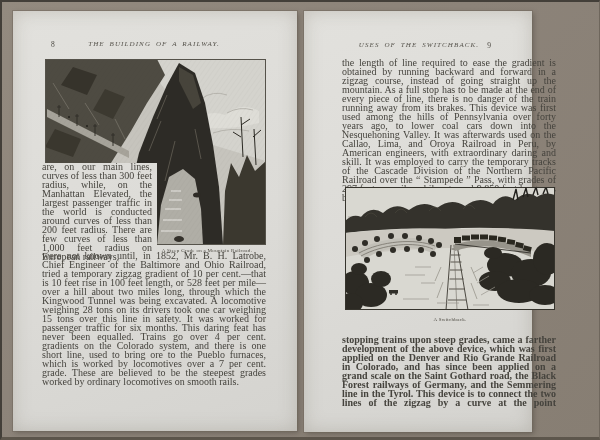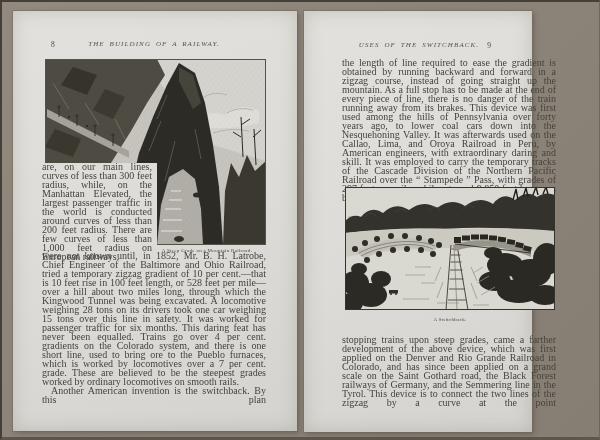--- a/index.html
+++ b/index.html
@@ -109,21 +109,20 @@
     </div>
 
     <div class="caption" style="left:135px;top:237px;width:118px;">A Steep Grade on a Mountain Railroad.</div>
 
     <div class="body-text" style="left:29px;top:151px;width:110px;">
       <p>are, on our main lines, curves of less than 300 feet radius, while, on the Manhattan Elevated, the largest passenger traffic in the world is conducted around curves of less than 200 feet radius. There are few curves of less than 1,000 feet radius on European railways.</p>
     </div>
 
     <div class="body-text" style="left:29px;top:240px;width:224px;">
       <p>were not known until, in 1852, Mr. B. H. Latrobe, Chief Engineer of the Baltimore and Ohio Railroad, tried a temporary zigzag gradient of 10 per cent.—that is 10 feet rise in 100 feet length, or 528 feet per mile—over a hill about two miles long, through which the Kingwood Tunnel was being excavated. A locomotive weighing 28 tons on its drivers took one car weighing 15 tons over this line in safety. It was worked for passenger traffic for six months. This daring feat has never been equalled. Trains go over 4 per cent. gradients on the Colorado system, and there is one short line, used to bring ore to the Pueblo furnaces, which is worked by locomotives over a 7 per cent. grade. These are believed to be the steepest grades worked by ordinary locomotives on smooth rails.</p>
-      <p class="indent jlast">Another American invention is the switchback. By this plan</p>
     </div>
   </div>
 
   <div class="page page-right">
 
     <div class="runhead">
       <span class="runtitle">USES OF THE SWITCHBACK.</span>
       <span class="pagenum pagenum-right">9</span>
     </div>
 
@@ -203,17 +202,17 @@
             <ellipse cx="200" cy="108" rx="16" ry="10"></ellipse>
           <ellipse cx="148" cy="66" rx="9" ry="6"></ellipse>
         </g>
         <path d="M128,86 l10,-6 M132,96 l12,-7 M136,108 l14,-8 M70,80 h16 M60,88 h20 M76,96 h14 M58,112 h26 M92,116 h22 M128,118 h16" stroke="#9a978e" stroke-width="0.7"></path>
         <rect x="0.5" y="0.5" width="209" height="122" fill="none" stroke="#35332c" stroke-width="1"></rect>
       </svg>
     </div>
 
     <div class="caption" style="left:41px;top:306px;width:210px;">A Switchback.</div>
 
-    <div class="body-text" style="left:38px;top:324px;width:214px;">
+    <div class="body-text" style="left:38px;top:324px;width:214px;font-weight:bold;">
       <p class="jlast">stopping trains upon steep grades, came a farther development of the above device, which was first applied on the Denver and Rio Grande Railroad in Colorado, and has since been applied on a grand scale on the Saint Gothard road, the Black Forest railways of Germany, and the Semmering line in the Tyrol. This device is to connect the two lines of the zigzag by a curve at the point</p>
     </div>
   </div>
 </div>
 
 </body></html>

